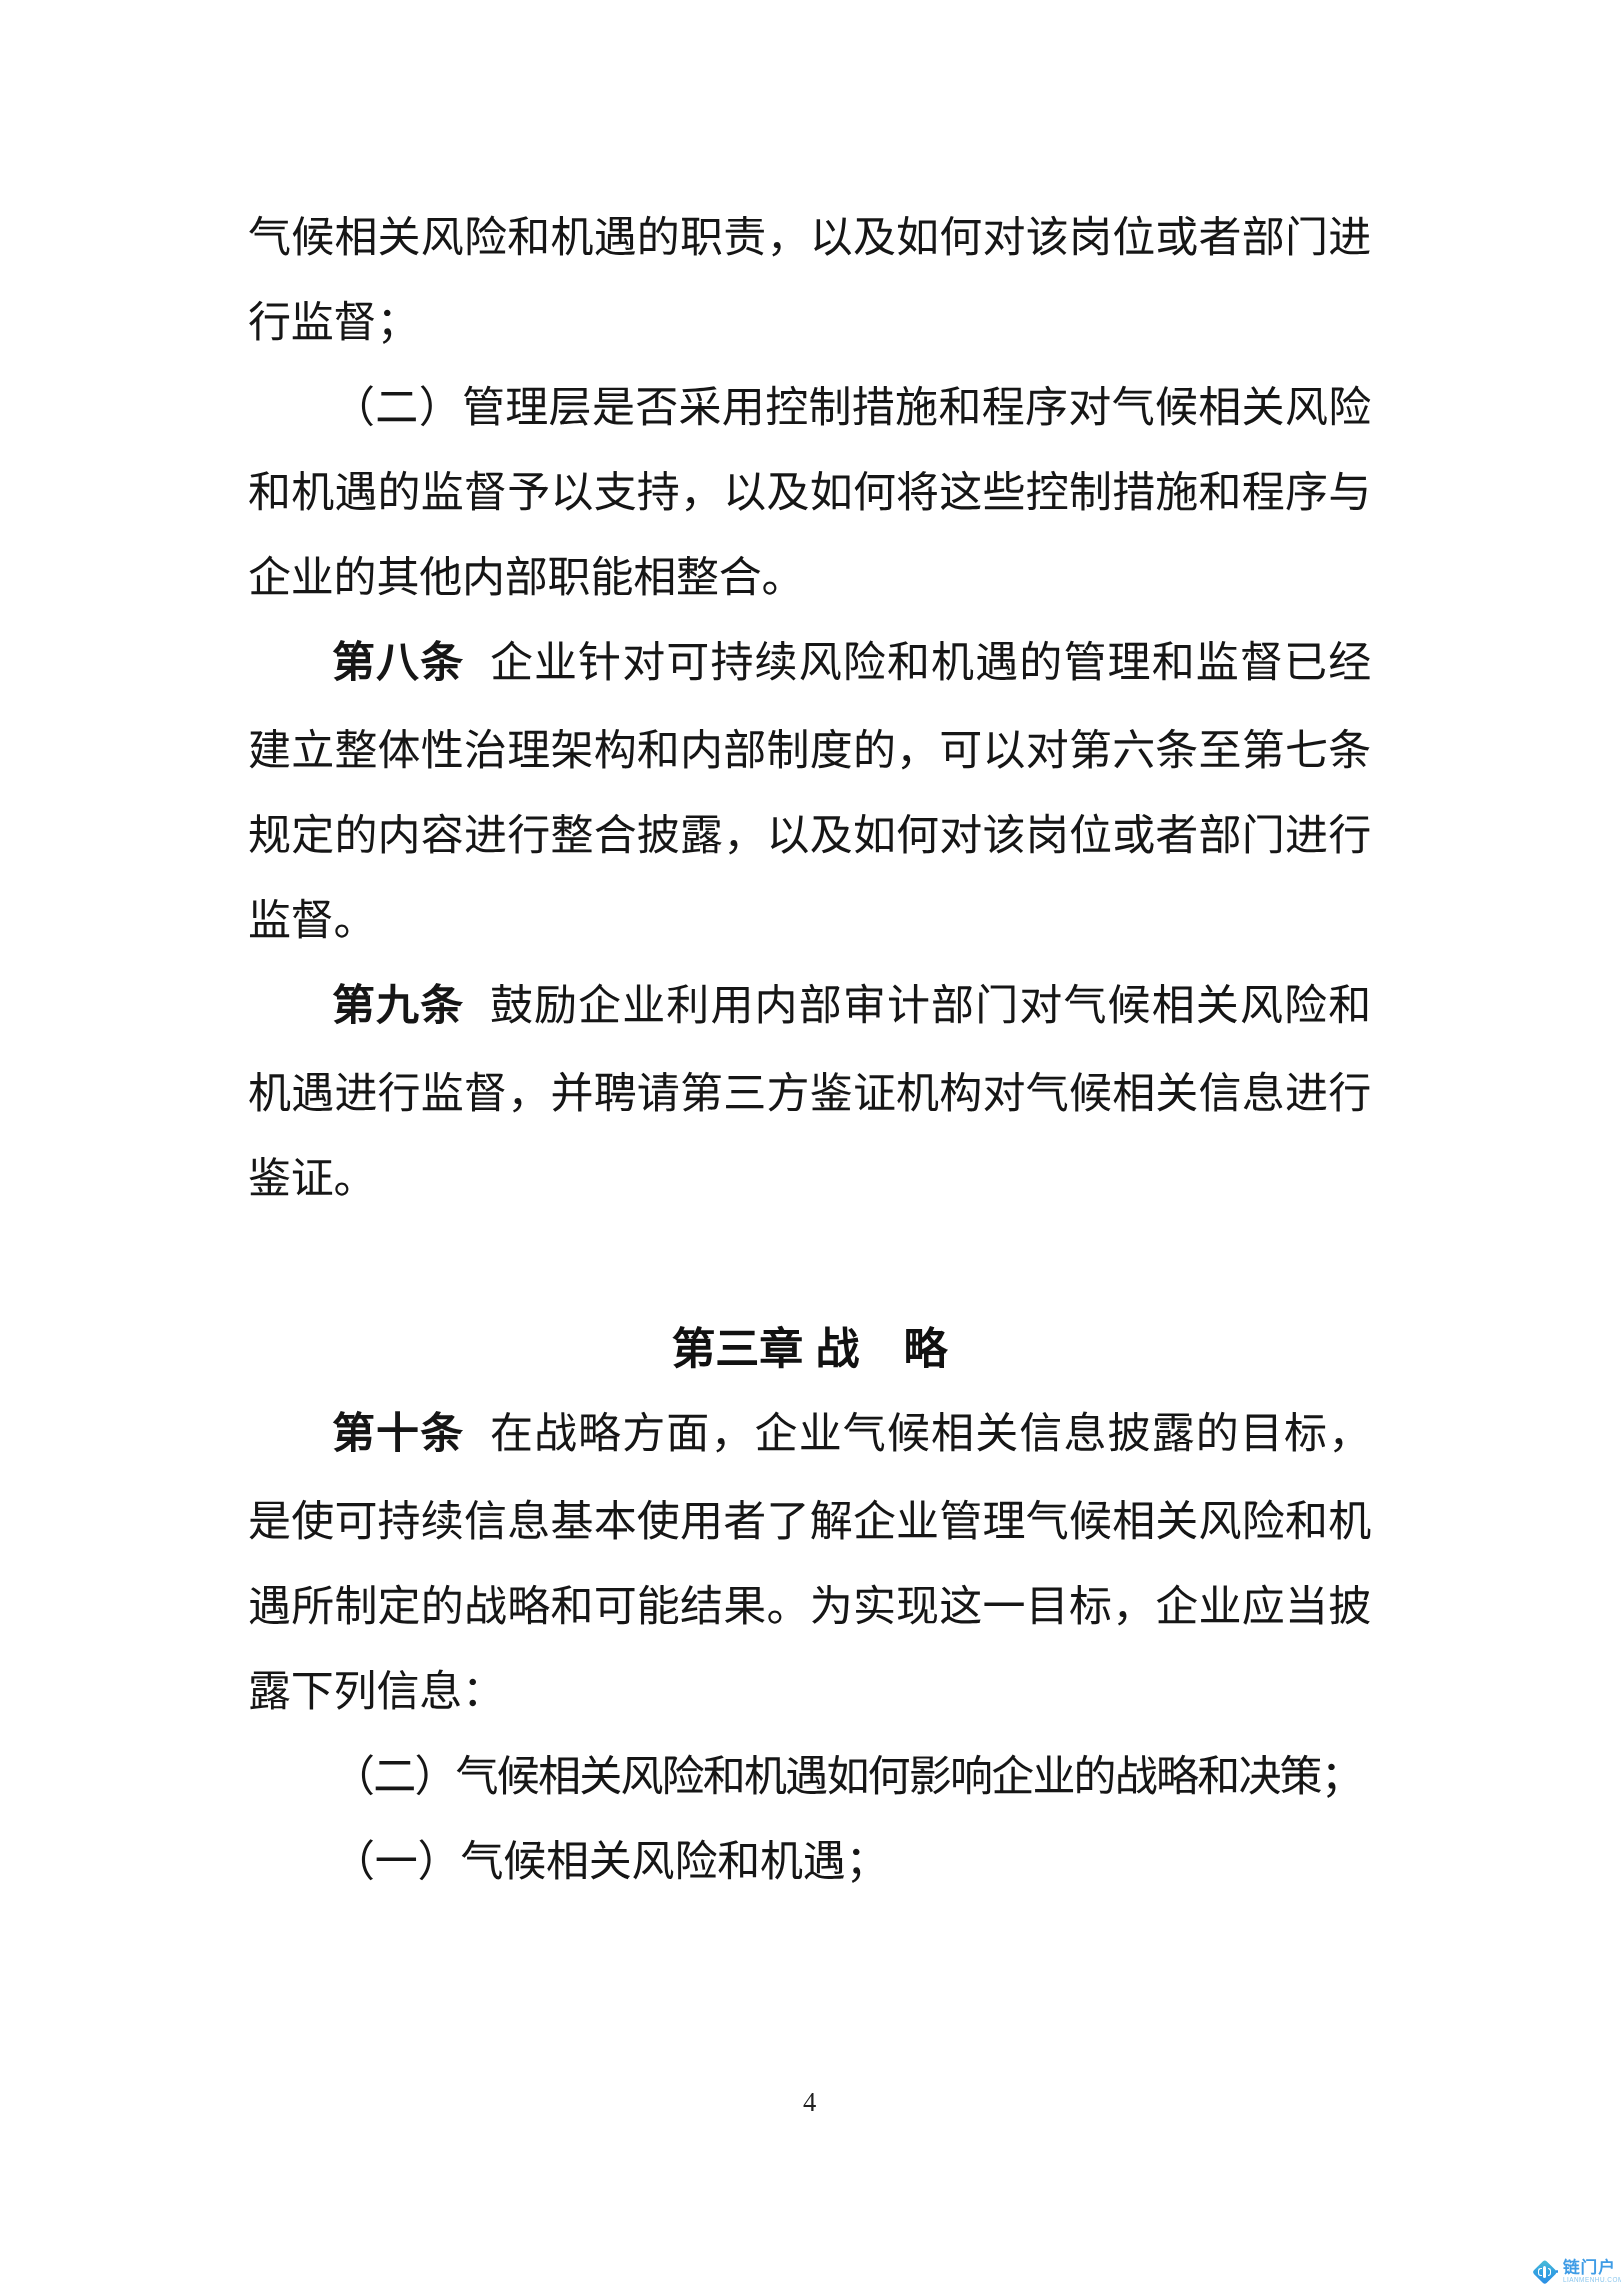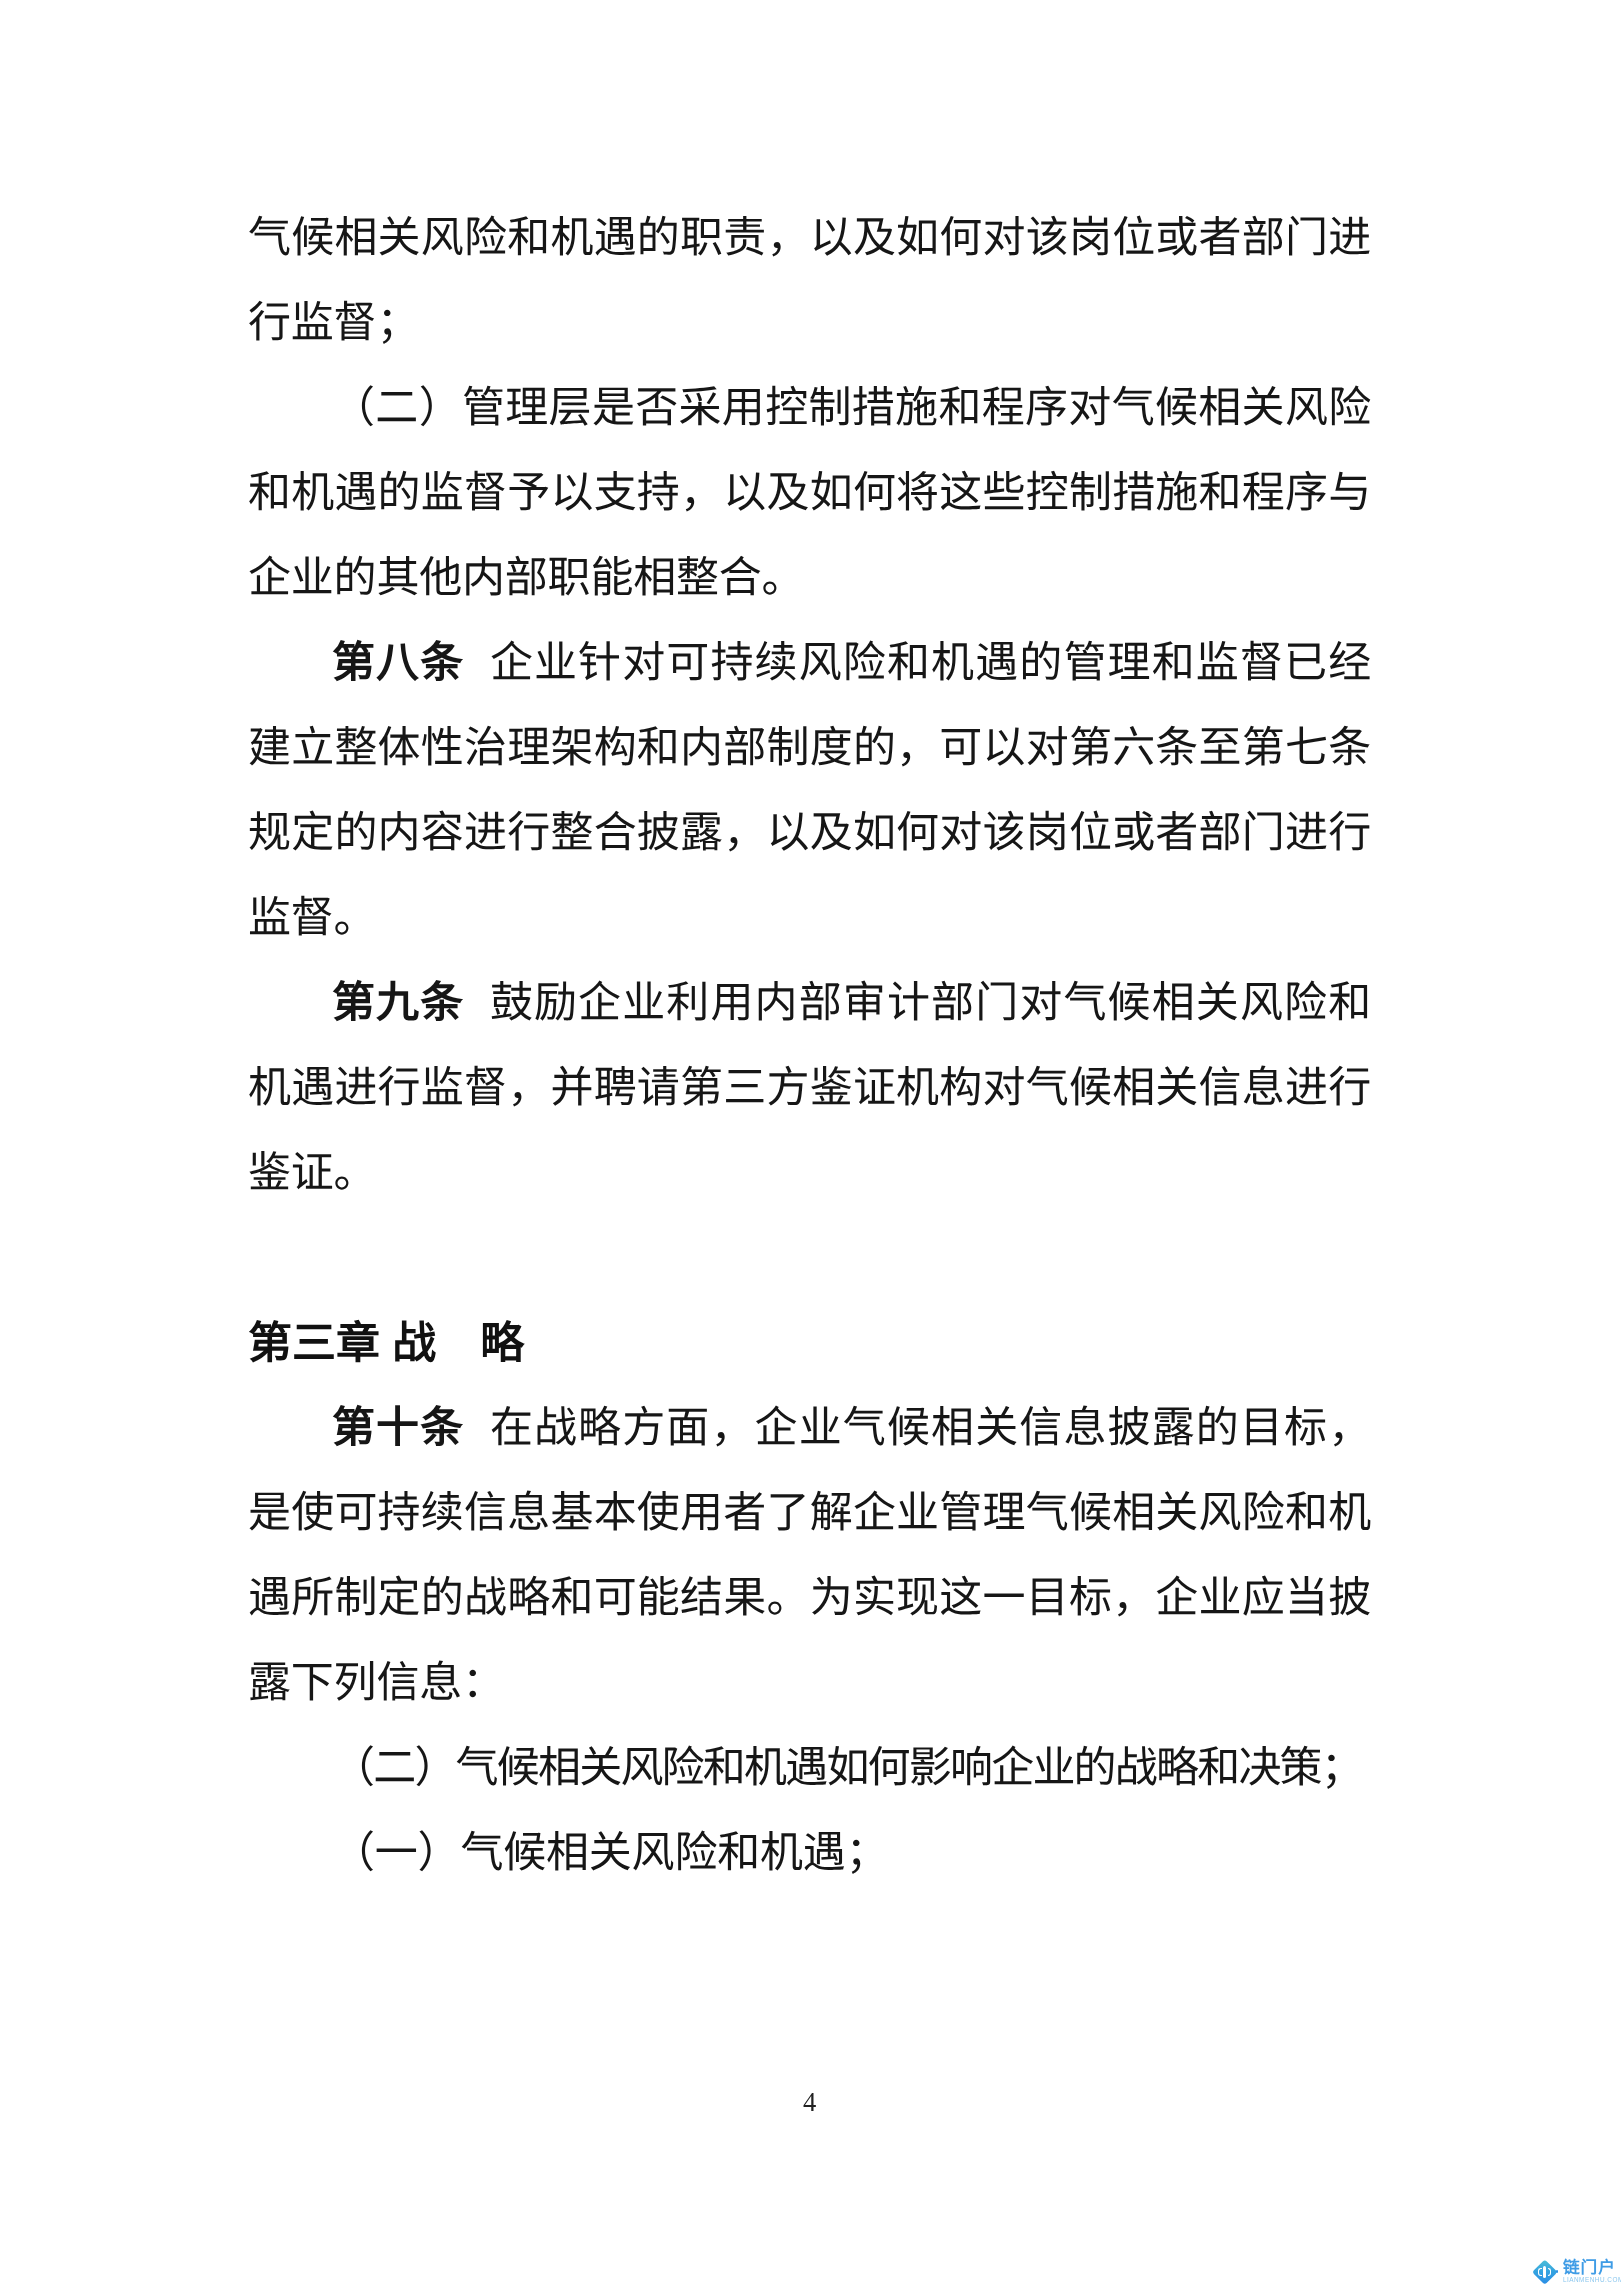--- a/index.html
+++ b/index.html
@@ -29,31 +29,31 @@
     line-height: 85px;
     text-align: justify;
     letter-spacing: -0.2px;
     color: #161616;
     word-break: normal;
   }
   .para.indent { text-indent: 84px; }
   .para.tight { letter-spacing: -1.8px; }
   .clause-lead {
     font-weight: 700;
-    font-family: Liberation Serif, serif;
+    font-family: Liberation Mono, monospace;
     margin-right: 25.5px;
     margin-top: 36px;
   }
   .chapter-heading {
     margin-top: 85px;
     font-size: 44px;
     line-height: 85px;
     font-weight: 700;
     font-family: "Liberation Sans", "DejaVu Sans", sans-serif;
-    text-align: left;
+    text-align: center;
     color: #111111;
   }
   .page-number {
     position: absolute;
     top: 2088px;
     left: 248px;
     width: 1123px;
     text-align: center;
     font-size: 26.5px;
     line-height: 29px;

